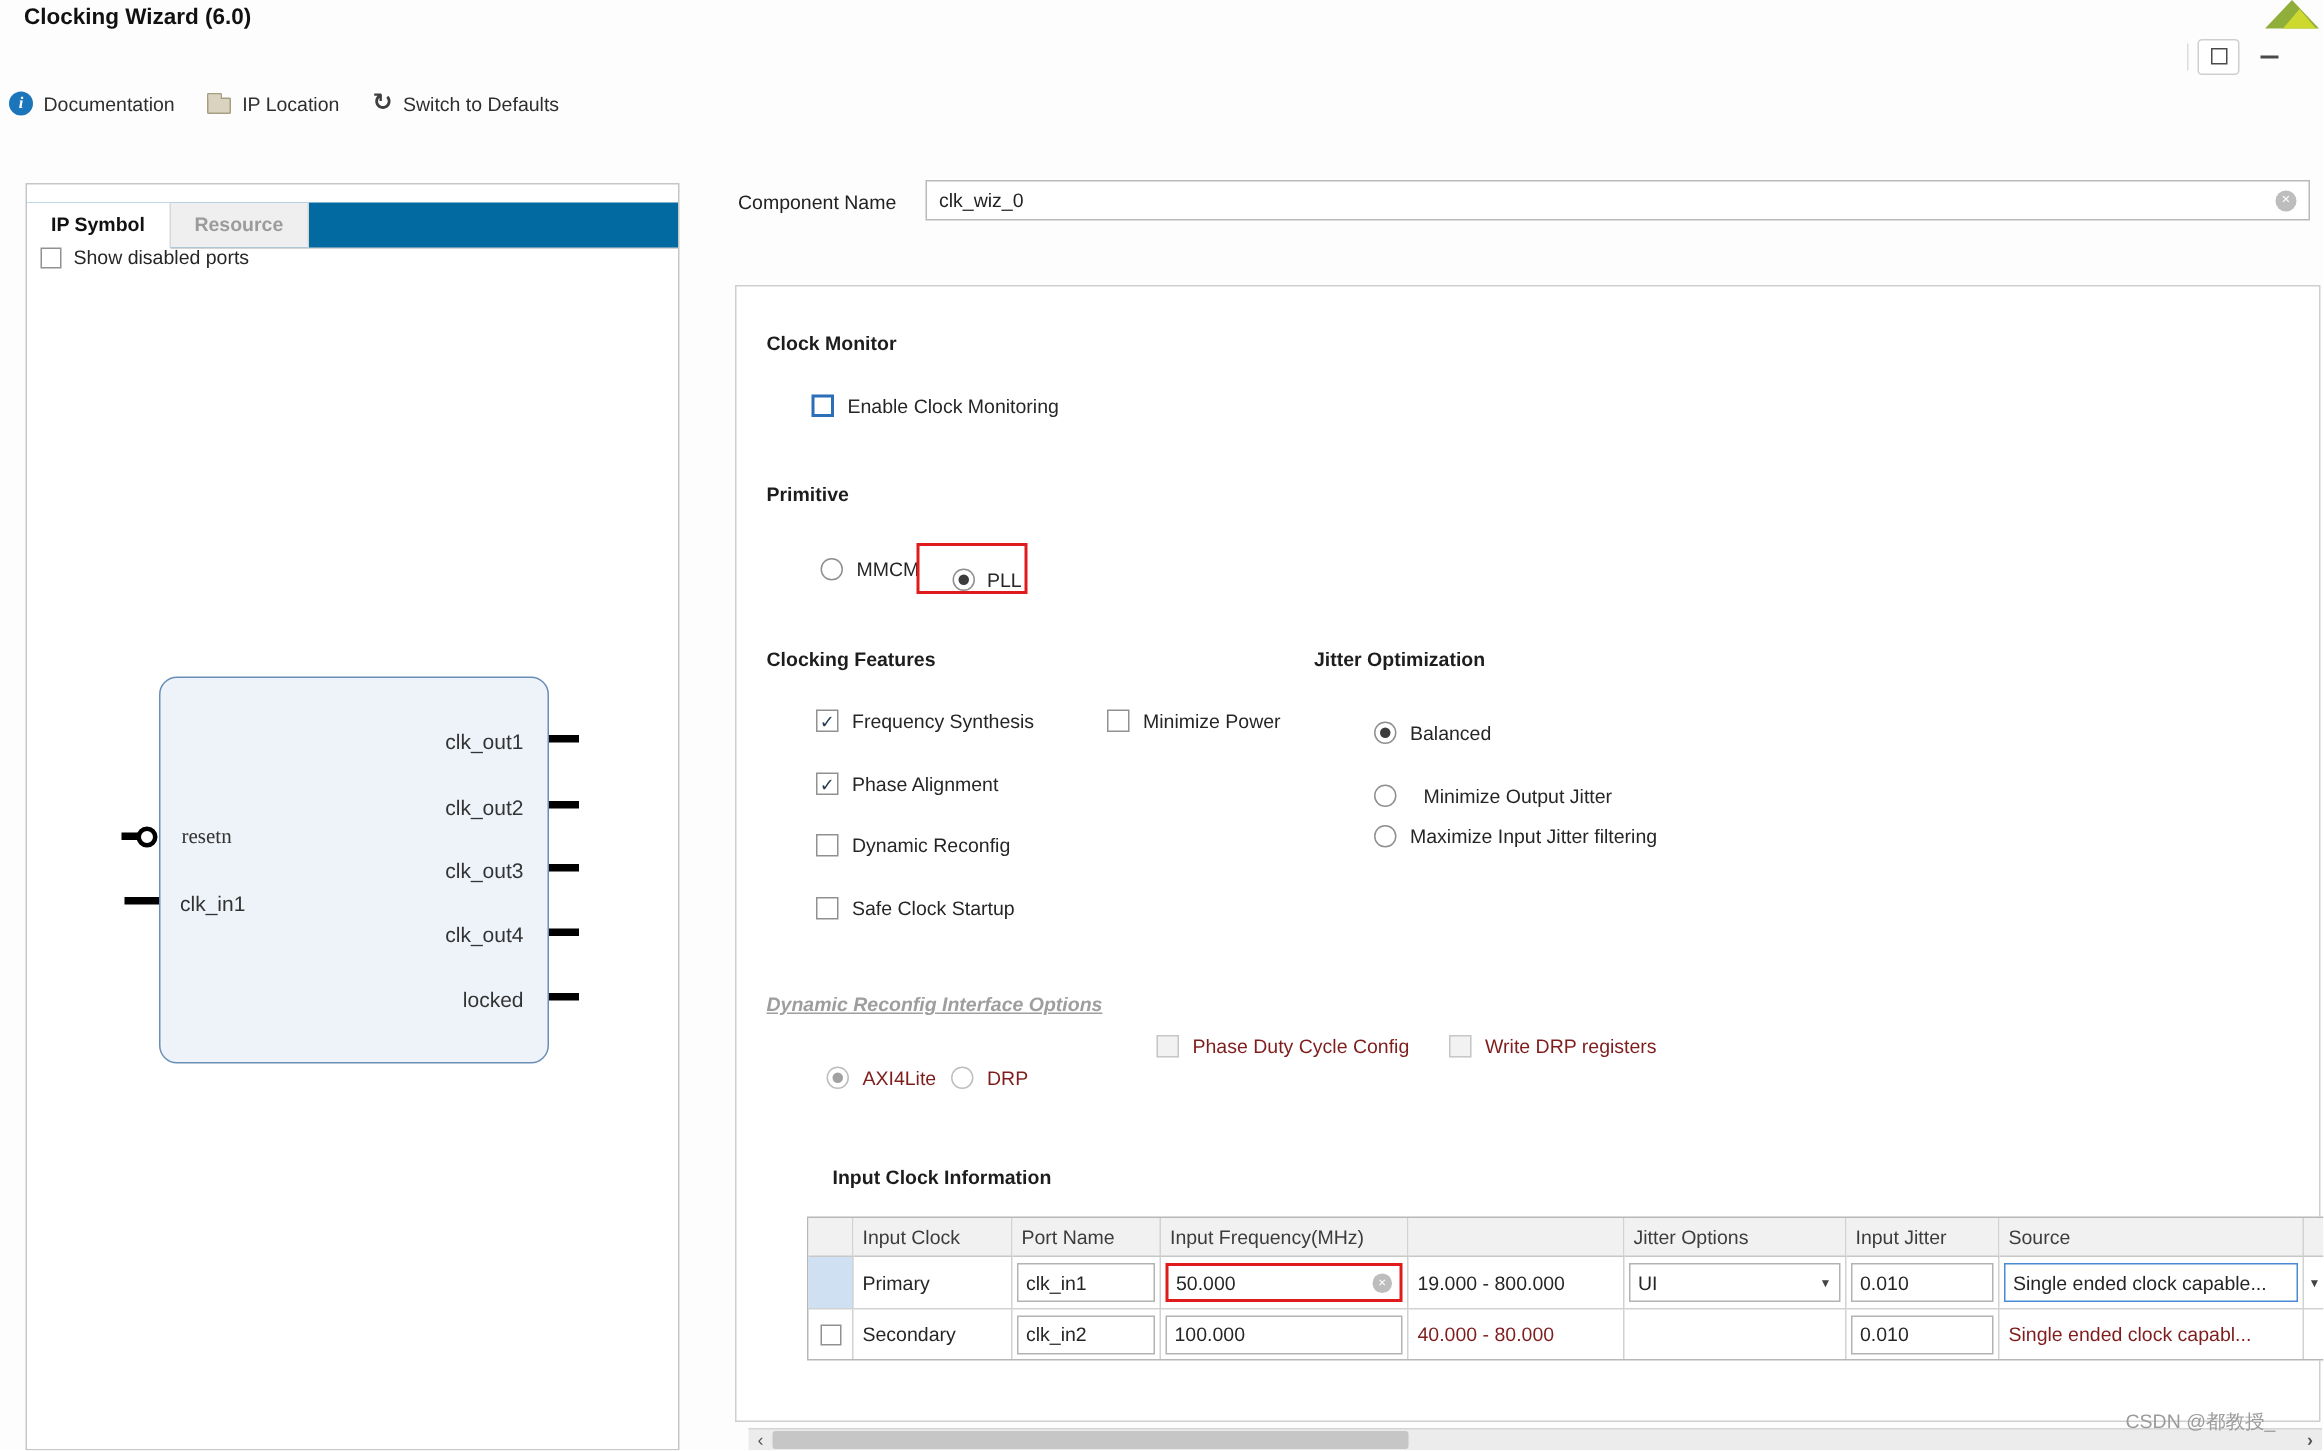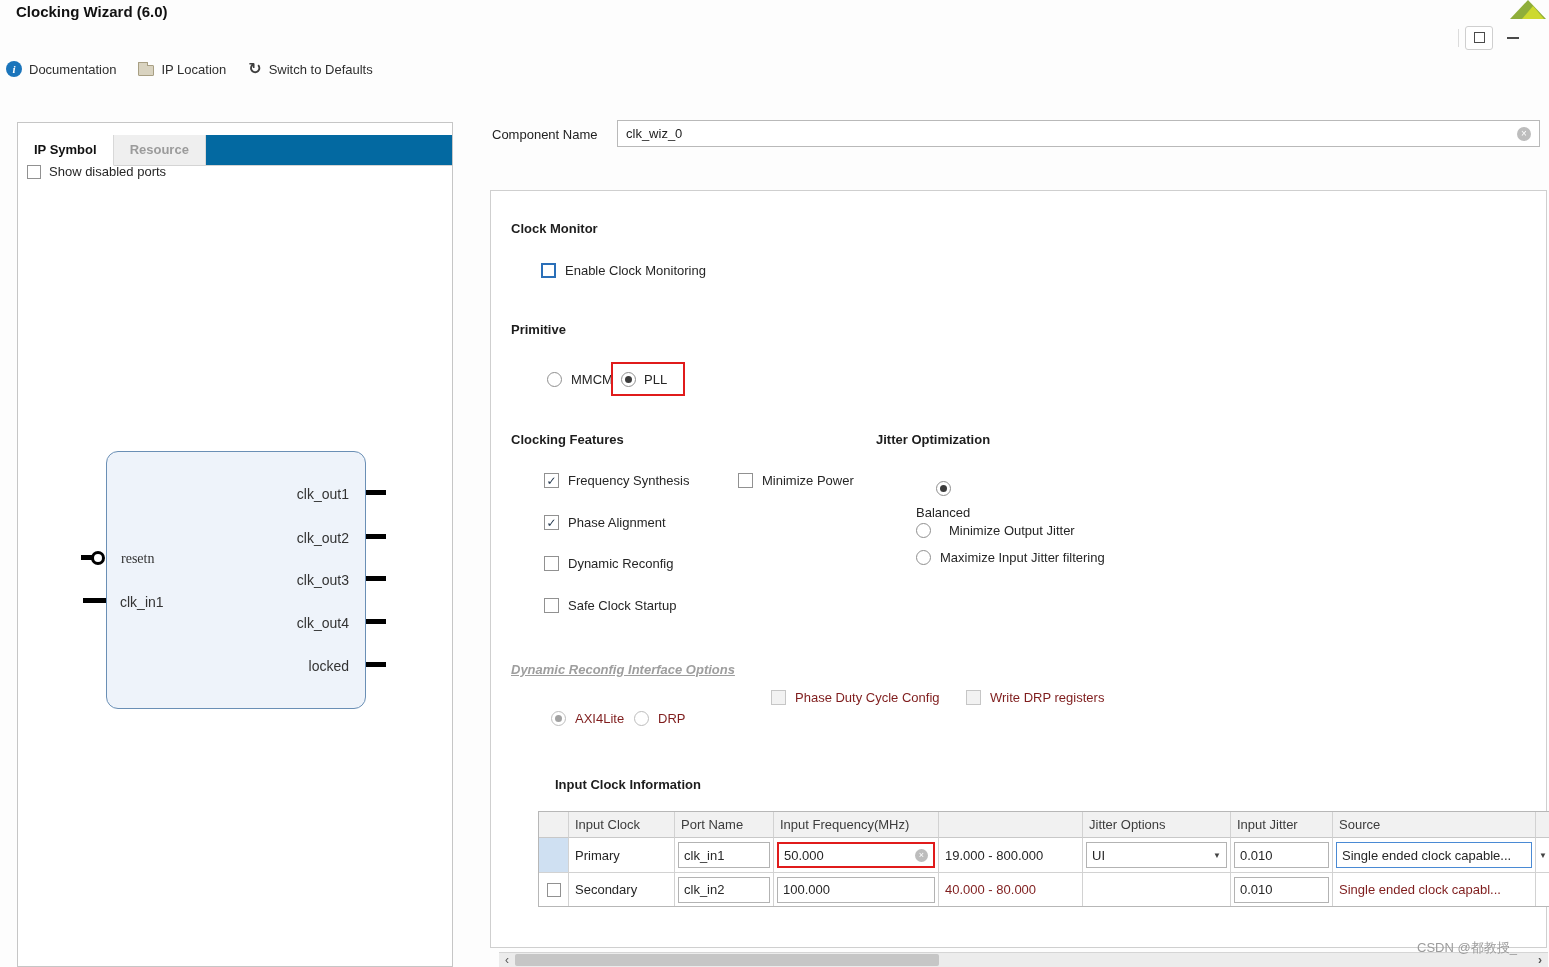--- a/index.html
+++ b/index.html
@@ -63,21 +63,21 @@
   
   .rtabs { left:490px; top:160px; height:31px; display:flex; }
   .rtab { height:30px; line-height:29px; padding:0 16px; font-weight:bold; color:#8f8f8f; background:#f0f0f0; border:1px solid #d8d8d8; border-bottom:none; margin-right:1px; cursor:pointer; }
   .rtab.active { height:31px; background:#fff; color:#111; border-color:#cfcfcf; position:relative; z-index:2; }
 
   
   .content { left:490px; top:190px; width:1057px; height:758px; border:1px solid #cfcfcf; background:#fff; }
   .sec-title { position:absolute; font-weight:bold; font-size:13px; color:#1d1d1d; }
   .sec-title.disabled { color:#9e9e9e; text-decoration:underline;font-style:italic; }
   .crow { position:absolute; display:flex; align-items:center; gap:9px; }
-  .redbox { position:absolute; border:2px solid #e01b1b; display:flex; align-items:center; gap:8px; padding-left:8px; }
+  .redbox { position:absolute; border:2px solid #e01b1b; display:flex; align-items:flex-end; gap:8px; padding-left:22px; }
 
   
   .ictable { position:absolute; left:47px; top:620px; width:1013px; border:1px solid #b7b7b7; background:#fff; }
   .trow { display:grid; grid-template-columns:30px 106px 99px 165px 144px 148px 102px 203px 14px; }
   .tc { border-right:1px solid #d2d2d2; padding:0 6px; overflow:hidden; white-space:nowrap; display:flex; align-items:center; }
   .tc:last-child { border-right:none; }
   .thead .tc { height:26px; background:#f1f1f1; color:#3c3c3c; border-bottom:1px solid #c8c8c8; }
   .tbody .tc { height:34px; }
   .tbody.r2 .tc { border-top:1px solid #d2d2d2; }
   .tc.sel { padding:0; justify-content:center; }
@@ -199,21 +199,21 @@
     <div class="crow" style="left:53px; top:365px;">
       <span class="checkbox"></span>
       <span>Dynamic Reconfig</span>
     </div>
     <div class="crow" style="left:53px; top:407px;">
       <span class="checkbox"></span>
       <span>Safe Clock Startup</span>
     </div>
 
     <div class="sec-title" style="left:385px; top:241px;">Jitter Optimization</div>
-    <div class="crow" style="left:425px; top:290px;flex-direction:column;">
+    <div class="crow" style="left:425px; top:290px;">
       <span class="radio on"></span>
       <span>Balanced</span>
     </div>
     <div class="crow" style="left:425px; top:332px;gap:18px;">
       <span class="radio"></span>
       <span>Minimize Output Jitter</span>
     </div>
     <div class="crow" style="left:425px; top:359px;align-items:center;">
       <span class="radio"></span>
       <span>Maximize Input Jitter filtering</span>

